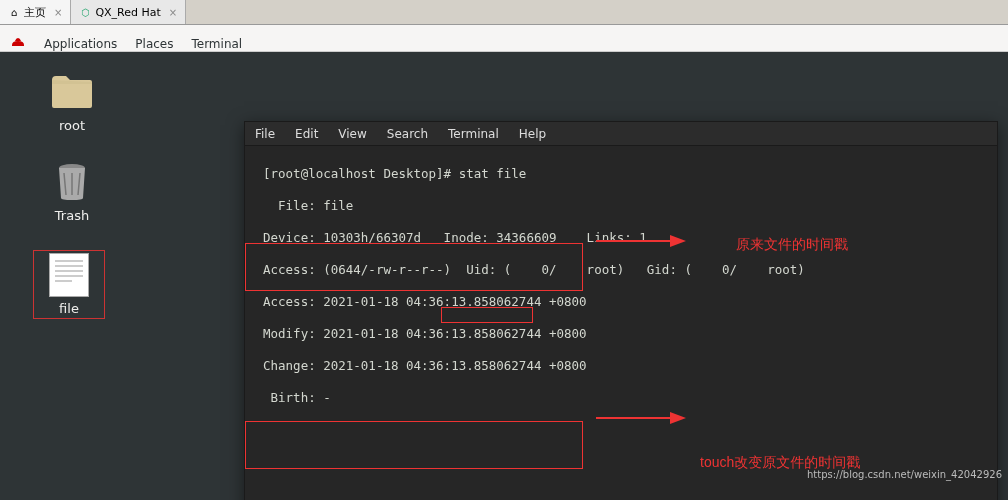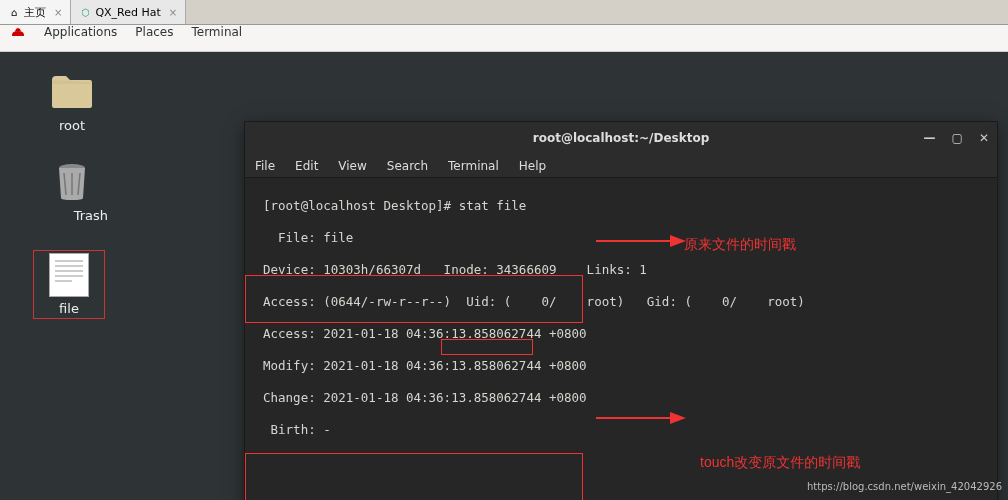--- a/index.html
+++ b/index.html
@@ -6,21 +6,21 @@
 body { font-family: "DejaVu Sans", sans-serif; width: 1008px; height: 500px; overflow: hidden; background: #2e3436; position: relative; }
 
 
 .browser-tabs { height: 25px; background: #d4d0c8; display: flex; border-bottom: 1px solid #999; }
 .btab { display: flex; align-items: center; padding: 0 8px; font-size: 11px; border-right: 1px solid #aaa; background: #e8e8e8; gap: 4px; height: 100%; }
 .btab.active { background: #f5f5f5; }
 .btab-icon { width: 12px; height: 12px; display: inline-flex; align-items: center; justify-content: center; font-size: 10px; }
 .btab-close { color: #888; font-size: 10px; margin-left: 4px; }
 
 
-.gnome-bar { height: 27px; background: #f6f5f4; display: flex; align-items: flex-start; padding: 0 10px; gap: 18px; font-size: 12px; color: #2e3436; border-bottom: 1px solid #ccc; }
+.gnome-bar { height: 27px; background: #f6f5f4; display: flex; align-items: flex-end; padding: 0 10px; gap: 18px; font-size: 12px; color: #2e3436; border-bottom: 1px solid #ccc; }
 .rh-hat { width: 16px; height: 16px; }
 
 
 .desktop { position: absolute; top: 52px; left: 0; right: 0; bottom: 0; background: #2e3436; }
 .desktop-icon { position: absolute; width: 72px; text-align: center; color: #eeeeec; font-size: 13px; }
 .desktop-icon .ico-wrap { width: 48px; height: 44px; margin: 0 auto 4px; display: flex; align-items: center; justify-content: center; }
 .folder-svg { width: 44px; height: 40px; }
 .trash-svg { width: 36px; height: 40px; }
 .file-ico { width: 40px; height: 44px; background: #fff; border: 1px solid #aaa; display: flex; flex-direction: column; padding: 6px 5px; gap: 3px; }
 .file-ico .ln { height: 2px; background: #ccc; }
@@ -33,21 +33,21 @@
 .term-controls { position: absolute; right: 8px; display: flex; gap: 16px; color: #ccc; font-size: 12px; }
 .term-menu { height: 24px; display: flex; align-items: center; gap: 20px; padding: 0 10px; color: #ddd; font-size: 12px; background: #2c2c2c; border-bottom: 1px solid #1a1a1a; }
 .term-body { padding: 4px 8px 8px; font-family: "DejaVu Sans Mono", monospace; font-size: 12.5px; color: #d3d7cf; line-height: 1.28; white-space: pre; position: relative; }
 .term-body .line { white-space: pre; margin-left: 10px; }
 .red-box { position: absolute; border: 1px solid #e33; pointer-events: none; }
 
 
 .annot-arrow { position: absolute; pointer-events: none; }
 .annot-label { position: absolute; color: #e33; font-size: 14px; font-family: sans-serif; white-space: nowrap; }
 
-.watermark { position: absolute; right: 6px; bottom: 8px; color: #bbb; font-size: 10px; }
+.watermark { position: absolute; right: 6px; bottom: 20px; color: #bbb; font-size: 10px; }
 </style>
 </head>
 <body>
 
 <div class="browser-tabs">
   <div class="btab active">
     <span class="btab-icon">⌂</span>
     <span>主页</span>
     <span class="btab-close">×</span>
   </div>
@@ -72,21 +72,21 @@
   <div class="desktop-icon" style="left:36px; top:18px;">
     <div class="ico-wrap">
       <svg class="folder-svg" viewBox="0 0 44 40">
           <path fill="#d9c89a" d="M2 8 Q2 4 6 4 L16 4 L20 8 L40 8 Q42 8 42 10 L42 34 Q42 36 40 36 L4 36 Q2 36 2 34 Z"></path>
           <path fill="#c9b88a" d="M2 8 L42 10 L42 12 L2 12 Z" opacity="0.4"></path>
         </svg>
     </div>
     <div>root</div>
   </div>
 
-  <div class="desktop-icon" style="left:36px; top:108px;text-align:right;">
+  <div class="desktop-icon" style="left:36px; top:108px;">
     <div class="ico-wrap">
       <svg class="trash-svg" viewBox="0 0 36 40">
           <ellipse cx="18" cy="6" rx="13" ry="4" fill="#888"></ellipse>
           <path fill="#aaa" d="M5 6 L7 36 Q7 38 18 38 Q29 38 29 36 L31 6 Z"></path>
           <path d="M10 11 L12 33 M18 11 L18 33 M26 11 L24 33" stroke="#777" stroke-width="1.5" fill="none"></path>
         </svg>
     </div>
     <div>Trash</div>
   </div>
 
@@ -97,28 +97,20 @@
           <div class="ln"></div>
           <div class="ln"></div>
           <div class="ln"></div>
           <div class="ln" style="width:60%"></div>
       </div>
     </div>
     <div>file</div>
   </div>
 
   <div class="terminal">
-    <div class="term-title">
-      <span class="term-title-txt">root@localhost:~/Desktop</span>
-      <div class="term-controls">
-        <span>—</span>
-        <span>▢</span>
-        <span>✕</span>
-      </div>
-    </div>
     <div class="term-menu">
       <span>File</span>
       <span>Edit</span>
       <span>View</span>
       <span>Search</span>
       <span>Terminal</span>
       <span>Help</span>
     </div>
     <div class="term-body">
 <div class="line">[root@localhost Desktop]# stat file</div>
@@ -146,21 +138,21 @@
       <div class="red-box" style="left:0px; top:97px; width:338px; height:48px;"></div>
       <div class="red-box" style="left:196px; top:161px; width:92px; height:16px;"></div>
       <div class="red-box" style="left:0px; top:275px; width:338px; height:48px;"></div>
     </div>
   </div>
 
   <svg class="annot-arrow" style="left:596px; top:178px; width:90px; height:22px;" viewBox="0 0 90 22">
       <line x1="0" y1="11" x2="78" y2="11" stroke="#e33" stroke-width="2"></line>
       <polygon points="90,11 74,5 74,17" fill="#e33"></polygon>
     </svg>
-  <div class="annot-label" style="left:684px; top:184px;">原来文件的时间戳</div>
+  <div class="annot-label" style="left:736px; top:184px;">原来文件的时间戳</div>
 
   <svg class="annot-arrow" style="left:596px; top:355px; width:90px; height:22px;" viewBox="0 0 90 22">
       <line x1="0" y1="11" x2="78" y2="11" stroke="#e33" stroke-width="2"></line>
       <polygon points="90,11 74,5 74,17" fill="#e33"></polygon>
     </svg>
   <div class="annot-label" style="left:700px; top:358px;margin-top:44px;">touch改变原文件的时间戳</div>
 
 </div>
 
 <div class="watermark">https://blog.csdn.net/weixin_42042926</div>

